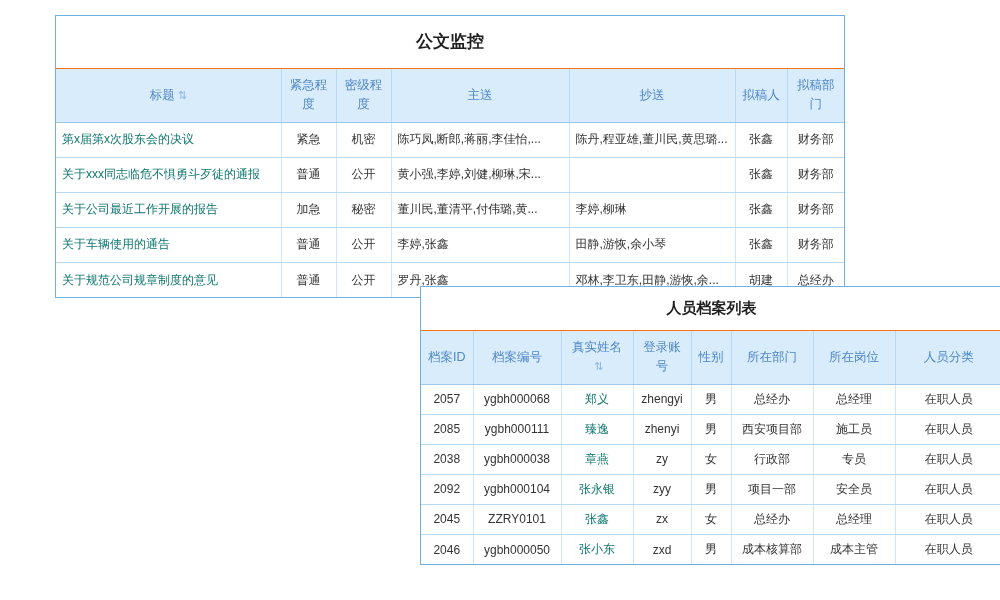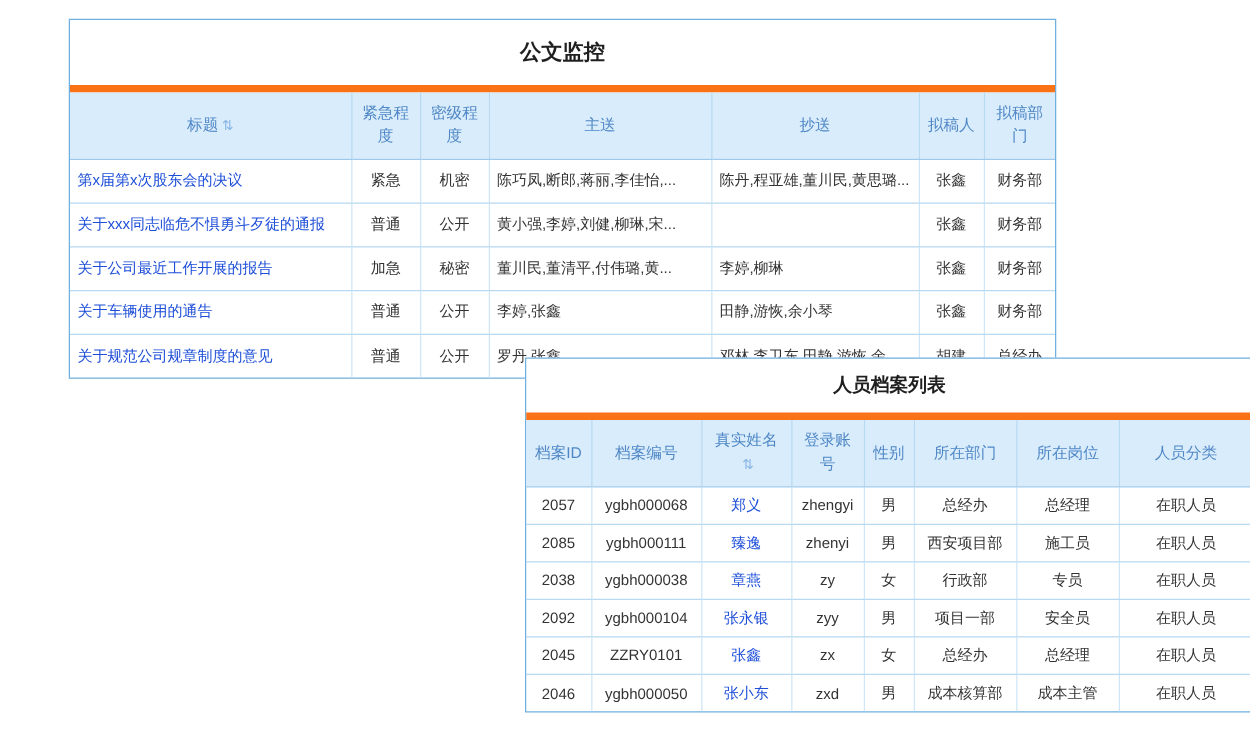--- a/index.html
+++ b/index.html
@@ -13,21 +13,21 @@
   }
   .panel {
     position: absolute;
     background: #ffffff;
     border: 1px solid #6fb0e0;
   }
   .panel-title {
     text-align: center;
     font-weight: bold;
     color: #1f1f1f;
-    border-bottom: 6px solid #f97316;
+    border-bottom: 1px solid #f97316;
   }
   .doc-panel { left: 55px; top: 15px; width: 790px; }
   .doc-panel .panel-title { font-size: 17px; padding: 14px 0 15px 0; }
   .personnel-panel { left: 420px; top: 286px; width: 583px; }
   .personnel-panel .panel-title { font-size: 15px; padding: 12px 0; }
 
   table { border-collapse: collapse; width: 100%; table-layout: fixed; }
   th {
     background: #d9ecfb;
     color: #4f87c6;
@@ -49,21 +49,21 @@
     text-align: center;
     vertical-align: middle;
     overflow: hidden;
     white-space: nowrap;
   }
   .doc-panel td { height: 35px; }
   .personnel-panel td { height: 30px; }
   th:last-child, td:last-child { border-right: none; }
   tbody tr:last-child td { border-bottom: none; }
   .left { text-align: left; }
-  .link { color: #1d4ed8; cursor: pointer; }
+  .link { color: #0f766e; cursor: pointer; }
   .sort-icon { color: #8ab6e4; font-size: 11px; margin-left: 3px; cursor: pointer; }
 </style>
 </head>
 <body>
 
 <div class="panel doc-panel">
   <div class="panel-title">公文监控</div>
   <table>
     <colgroup>
       <col style="width:225px">

